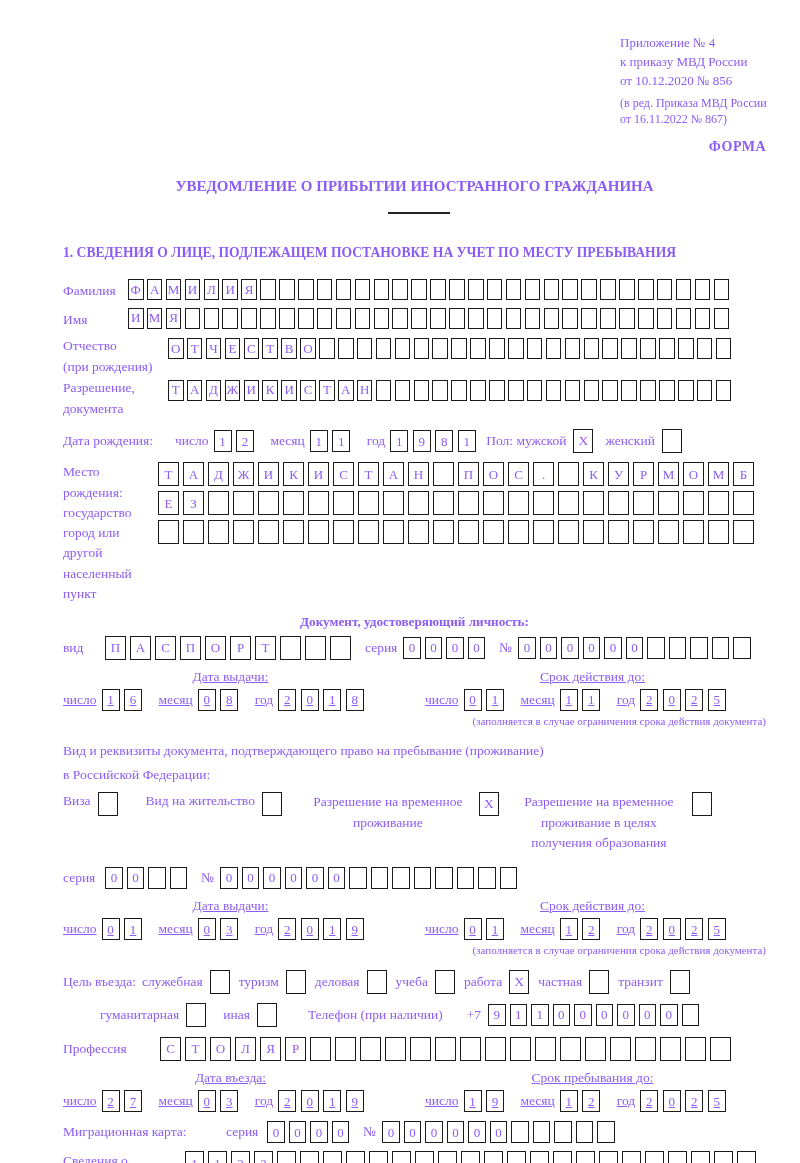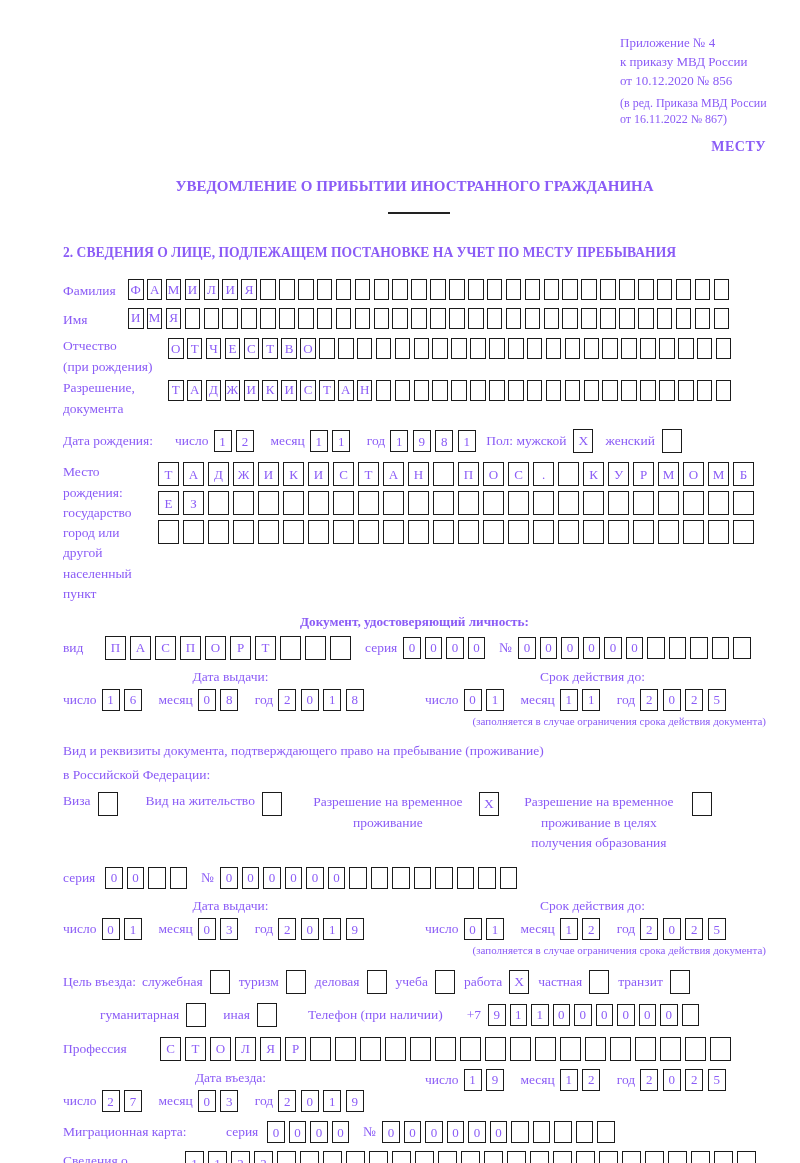--- a/index.html
+++ b/index.html
@@ -47,21 +47,21 @@
   .dlbl { margin:0 5px 0 12px; }
   .row-birthplace { margin-top:9px; }
   .row-birthplace .lab { width:95px; line-height:1.5; }
   .bp-rows .cells { margin-bottom:5px; }
   .doc-heading { text-align:center; font-weight:bold; font-size:13.2px; margin-top:9px; }
   .row-vid { margin-top:5px; align-items:center; }
   .row-vid .lab { width:42px; }
   .inline-lbl { margin:0 6px 0 10px; flex:none; }
   
   .dates-row { display:flex; justify-content:space-between; margin-top:8px; padding-right:6px; }
-  .dates-col { width:335px; }
+  .dates-col { width:335px;text-decoration:underline; }
   .dates-head { text-align:center; margin-bottom:3px; }
   .date-line { display:flex; align-items:center; white-space:nowrap; }
   .date-line .w { margin-right:5px; }
   .date-line .w2 { margin:0 5px 0 12px; }
   .note-right { text-align:right; font-size:11px; margin-top:3px; padding-right:0; }
   .intro { margin-top:10px; line-height:1.75; }
   
   .res-opts { display:flex; align-items:flex-start; margin-top:6px; }
   .opt { display:flex; align-items:flex-start; }
   .opt .checkbox { margin-top:0; }
@@ -87,28 +87,28 @@
 
   <div class="hdr">
     <div>Приложение № 4</div>
     <div>к приказу МВД России</div>
     <div>от 10.12.2020 № 856</div>
     <div class="amend">
       <div>(в ред. Приказа МВД России</div>
       <div>от 16.11.2022 № 867)</div>
     </div>
   </div>
-  <div class="forma">МЕСТУ</div>
+  <div class="forma">ФОРМА</div>
 
   <div class="title">
     <div>УВЕДОМЛЕНИЕ О ПРИБЫТИИ ИНОСТРАННОГО ГРАЖДАНИНА</div>
     <div><span class="title-underline"></span></div>
   </div>
 
-  <div class="sec-heading">2. СВЕДЕНИЯ О ЛИЦЕ, ПОДЛЕЖАЩЕМ ПОСТАНОВКЕ НА УЧЕТ ПО МЕСТУ ПРЕБЫВАНИЯ</div>
+  <div class="sec-heading">1. СВЕДЕНИЯ О ЛИЦЕ, ПОДЛЕЖАЩЕМ ПОСТАНОВКЕ НА УЧЕТ ПО МЕСТУ ПРЕБЫВАНИЯ</div>
 
   <div class="row row-surname">
     <span class="lab">Фамилия</span>
     <span class="cells cs">
         <span class="cell">Ф</span>
         <span class="cell">А</span>
         <span class="cell">М</span>
         <span class="cell">И</span>
         <span class="cell">Л</span>
         <span class="cell">И</span>
@@ -659,20 +659,21 @@
         <span class="w2">год</span>
         <span class="cells cd">
             <span class="cell">2</span>
             <span class="cell">0</span>
             <span class="cell">1</span>
             <span class="cell">9</span>
           </span>
       </div>
     </div>
     <div class="dates-col">
+      <div class="dates-head">Срок пребывания до:</div>
       <div class="date-line">
         <span class="w">число</span>
         <span class="cells cd">
             <span class="cell">1</span>
             <span class="cell">9</span>
           </span>
         <span class="w2">месяц</span>
         <span class="cells cd">
             <span class="cell">1</span>
             <span class="cell">2</span>

